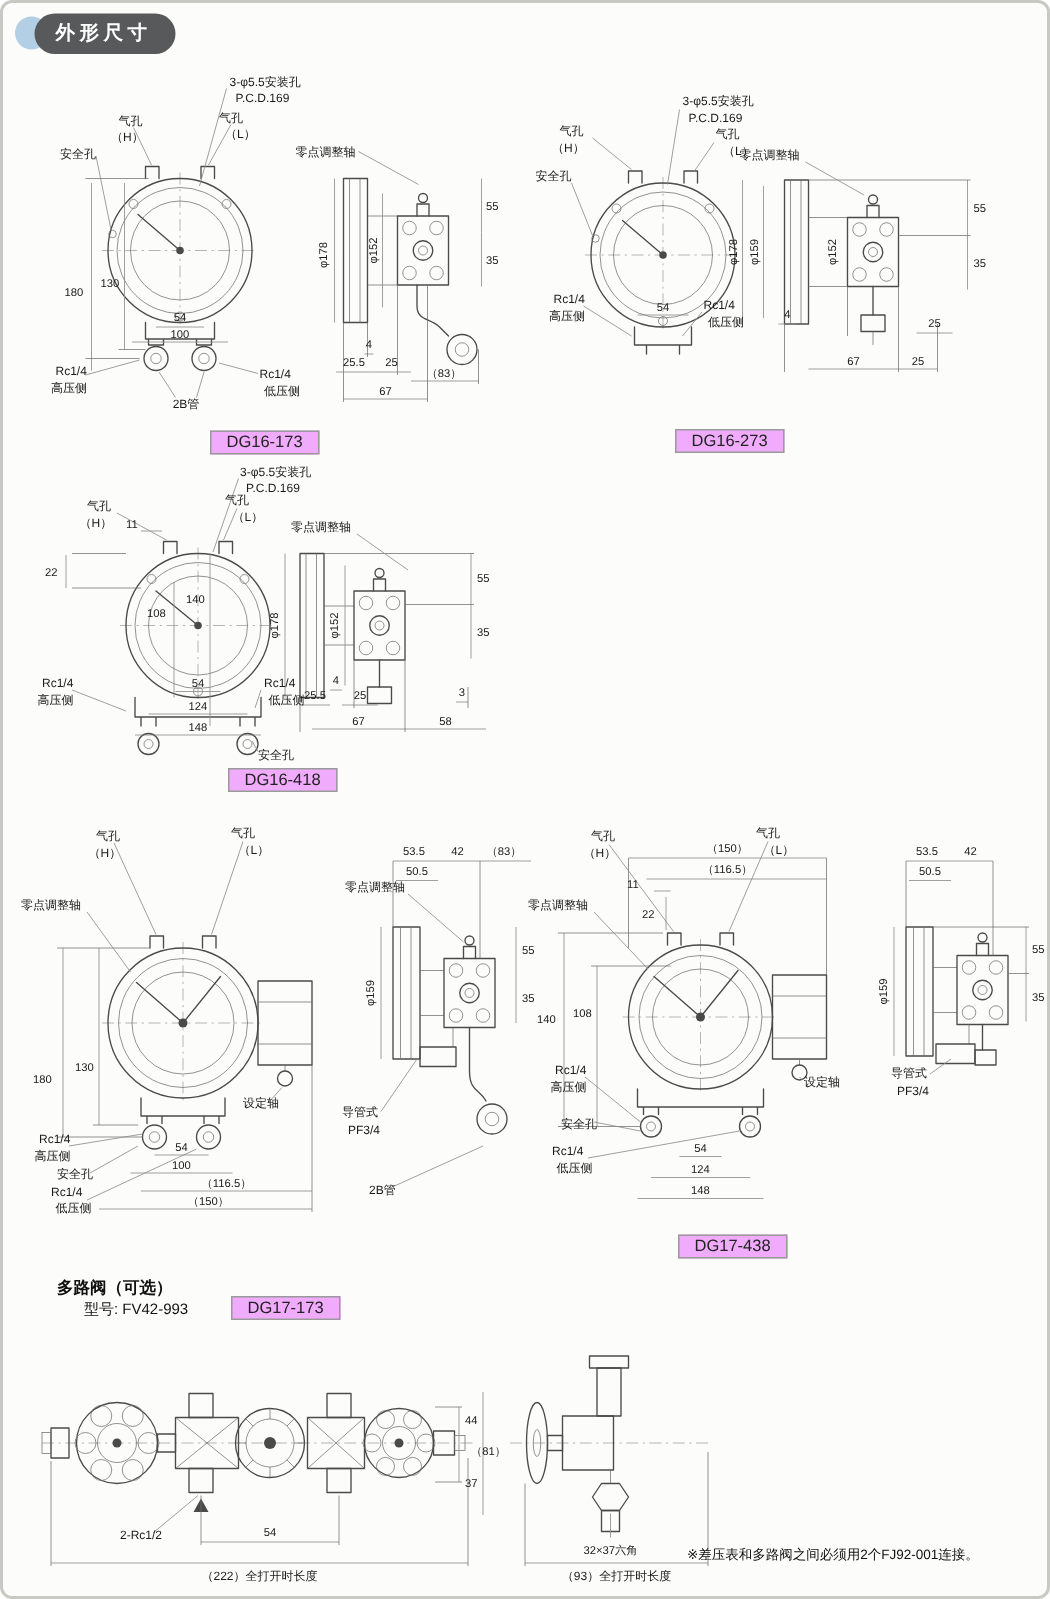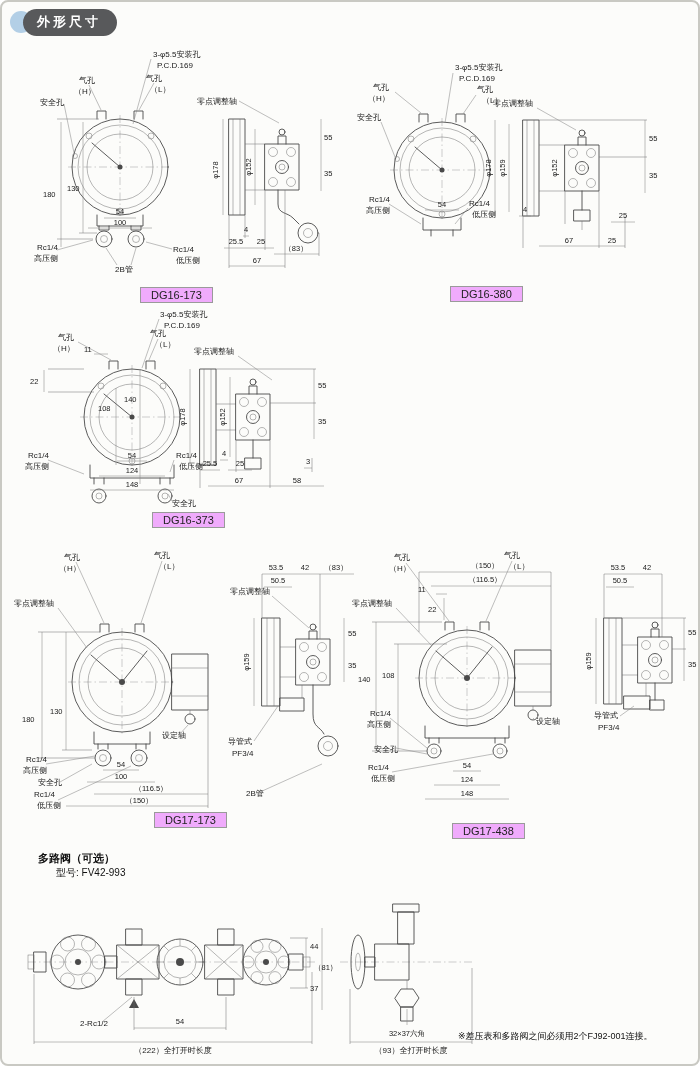--- a/index.html
+++ b/index.html
@@ -155,21 +155,21 @@
     <text class="sm dt" x="136" y="108" transform="rotate(-90 136 108)">φ178</text>
     <text class="sm dt" x="150" y="108" transform="rotate(-90 150 108)">φ159</text>
     <text class="sm dt" x="202" y="108" transform="rotate(-90 202 108)">φ152</text>
     <text class="sm" x="294" y="81">55</text>
     <text class="sm" x="294" y="118">35</text>
     <text class="sm dt" x="170" y="152">4</text>
     <text class="sm dt" x="268" y="158">25</text>
     <text class="sm dt" x="214" y="183">67</text>
     <text class="sm dt" x="257" y="183">25</text>
   </svg>
-  <div class="cap" style="left:448px;top:284px">DG16-380</div>
+  <div class="cap" style="left:448px;top:284px">DG16-273</div>
 
   <svg class="drawing" style="left:22px;top:306px" width="322" height="220" viewBox="0 0 322 220">
     <g>
       <path class="cl" d="M56,109 H160 M108,57 V161"></path>
       <circle class="o" cx="108" cy="109" r="48"></circle>
       <circle class="i" cx="108" cy="109" r="42"></circle>
       <circle class="i" cx="108" cy="109" r="33"></circle>
       <path class="o" d="M108,109 L80,86"></path>
       <circle class="fl" cx="108" cy="109" r="2.5"></circle>
       <circle class="i" cx="77" cy="78" r="3"></circle>
@@ -226,21 +226,21 @@
     <text class="sm dt" x="201" y="109" transform="rotate(-90 201 109)">φ152</text>
     <text class="sm" x="294" y="80">55</text>
     <text class="sm" x="294" y="116">35</text>
     <text class="sm dt" x="200" y="148">4</text>
     <text class="sm dt" x="186" y="158">25.5</text>
     <text class="sm dt" x="216" y="158">25</text>
     <text class="sm dt" x="284" y="156">3</text>
     <text class="sm dt" x="215" y="175">67</text>
     <text class="sm dt" x="273" y="175">58</text>
   </svg>
-  <div class="cap" style="left:150px;top:510px">DG16-373</div>
+  <div class="cap" style="left:150px;top:510px">DG16-418</div>
 
   <svg class="drawing" style="left:12px;top:546px" width="348" height="292" viewBox="0 0 348 292">
     <g>
       <path class="cl" d="M54,134 H162 M108,80 V188"></path>
       <circle class="o" cx="108" cy="134" r="50"></circle>
       <circle class="i" cx="108" cy="134" r="43"></circle>
       <circle class="i" cx="108" cy="134" r="34"></circle>
       <path class="o" d="M108,134 L77,107 M108,134 L133,103"></path>
       <circle class="fl" cx="108" cy="134" r="3"></circle>
       <rect class="o" x="158" y="106" width="36" height="56"></rect>
@@ -299,21 +299,21 @@
     <text x="218" y="208">PF3/4</text>
     <text x="232" y="248">2B管</text>
     <text class="sm dt" x="262" y="22">53.5</text>
     <text class="sm dt" x="291" y="22">42</text>
     <text class="sm dt" x="322" y="22">（83）</text>
     <text class="sm dt" x="264" y="35">50.5</text>
     <text class="sm dt" x="235" y="114" transform="rotate(-90 235 114)">φ159</text>
     <text class="sm" x="334" y="88">55</text>
     <text class="sm" x="334" y="120">35</text>
   </svg>
-  <div class="cap" style="left:152px;top:810px">DG17-173</div>
+  <div class="cap" style="left:152px;top:862px">DG17-173</div>
 
   <svg class="drawing" style="left:350px;top:546px" width="348" height="300" viewBox="0 0 348 300">
     <g>
       <path class="cl" d="M63,130 H167 M115,78 V182"></path>
       <circle class="o" cx="115" cy="130" r="48"></circle>
       <circle class="i" cx="115" cy="130" r="41"></circle>
       <circle class="i" cx="115" cy="130" r="32"></circle>
       <path class="o" d="M115,130 L84,103 M115,130 L140,99"></path>
       <circle class="fl" cx="115" cy="130" r="3"></circle>
       <rect class="o" x="163" y="102" width="36" height="56"></rect>

